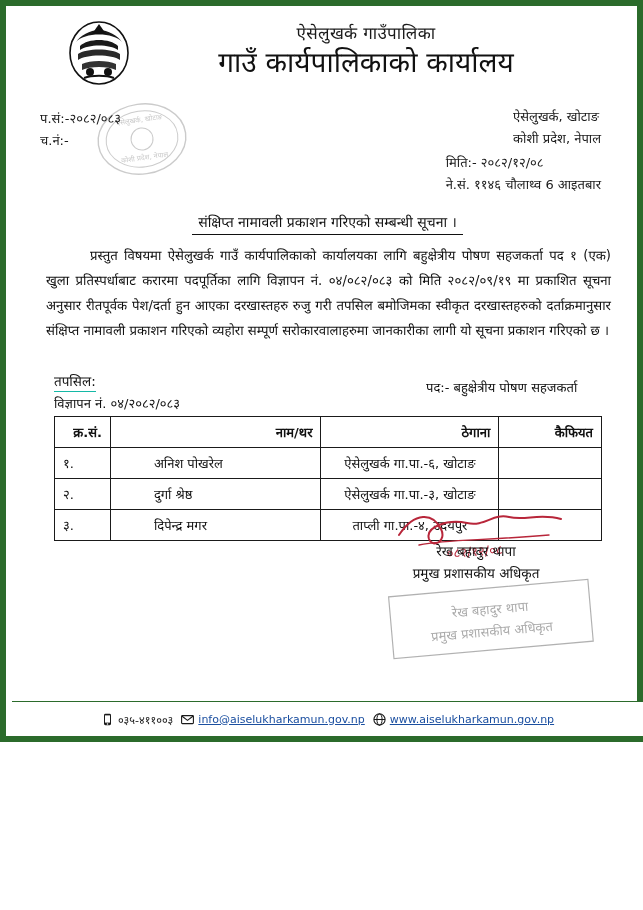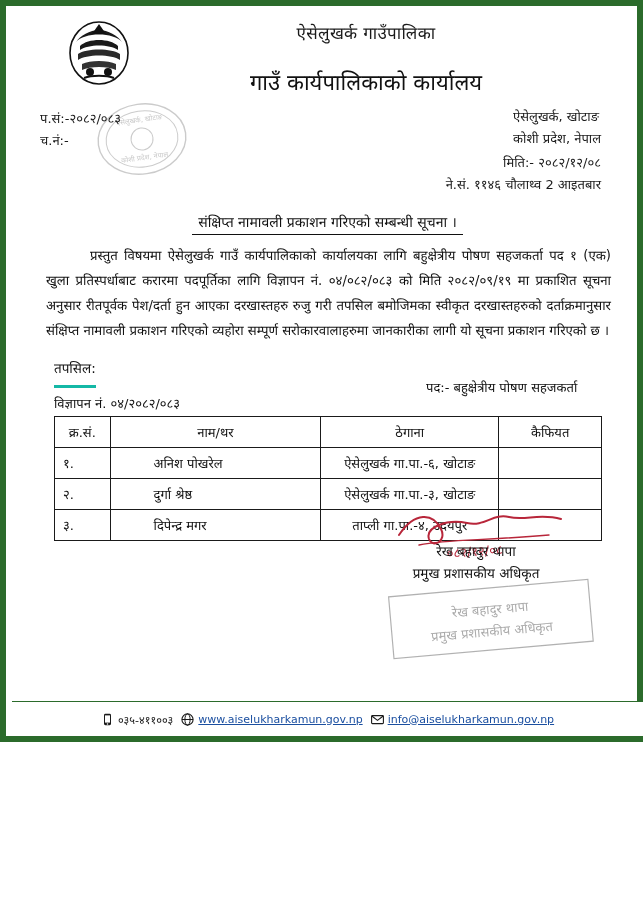--- a/index.html
+++ b/index.html
@@ -60,24 +60,24 @@
     text-align: center;
   }
   .org-line1 {
     font-size: 17px;
     letter-spacing: 0.3px;
     color: #1a1a1a;
     line-height: 26px;
     white-space: nowrap;
   }
   .org-line2 {
-    font-size: 22px;
+    font-size: 28px;
     color: #111;
     line-height: 34px;
-    margin-top: 20px;
+    margin-top: 0;
     white-space: nowrap;
   }
 
   
   .meta-left {
     position: absolute;
     left: 34px; top: 108px;
     font-size: 13px;
     line-height: 22px;
     color: #1a1a1a;
@@ -89,21 +89,21 @@
     line-height: 22px;
     color: #1a1a1a;
     text-align: left;
   }
   .meta-date {
     position: absolute;
     right: 36px; top: 152px;
     font-size: 13px;
     line-height: 22px;
     color: #1a1a1a;
-    text-align: right;
+    text-align: left;
   }
   .meta-date .row { white-space: nowrap; }
 
   
   .stamp-watermark {
     position: absolute;
     left: 88px; top: 100px;
     width: 96px; height: 78px;
     opacity: 0.30;
     transform: rotate(-8deg);
@@ -134,24 +134,24 @@
     line-height: 25px;
     text-align: justify;
     text-justify: inter-word;
     color: #111;
   }
   .body-para .indent { display:inline-block; width: 44px; }
 
   
   .details-label {
     position: absolute;
-    left: 48px; top: 359px;
+    left: 48px; top: 372px;
     font-size: 13.5px;
-    border-bottom: 3px solid #14b8a6;
-    padding-bottom: 8px;
+    border-bottom: 1px solid #14b8a6;
+    padding-bottom: 1px;
   }
   .advert-no {
     position: absolute;
     left: 48px; top: 394px;
     font-size: 13px;
   }
   .post-name {
     position: absolute;
     left: 420px; top: 378px;
     font-size: 13px;
@@ -166,22 +166,22 @@
     border-collapse: collapse;
     font-size: 13px;
   }
   table.namelist th, table.namelist td {
     border: 1px solid #1a1a1a;
     padding: 4px 8px;
     height: 22px;
     color: #111;
   }
   table.namelist th {
-    font-weight: normal;
-    text-align: center;
+    font-weight: bold;
+    text-align: right;
   }
   table.namelist td.c-sn { width: 42px; text-align: left; }
   table.namelist td.c-name { width: 196px; text-align: left; padding-left: 43px; }
   table.namelist td.c-addr { width: 196px; text-align: center; }
   table.namelist td.c-remark { width: 100px; }
   table.namelist th.c-sn { width: 42px; }
   table.namelist th.c-name { width: 196px; }
   table.namelist th.c-addr { width: 196px; margin-top: 45px; }
   table.namelist th.c-remark { width: 100px; }
 
@@ -286,21 +286,21 @@
     <div>च.नं:-</div>
   </div>
 
   <div class="meta-right">
     <div>ऐसेलुखर्क, खोटाङ</div>
     <div>कोशी प्रदेश, नेपाल</div>
   </div>
 
   <div class="meta-date">
     <div class="row">मिति:-  २०८२/१२/०८</div>
-    <div class="row">ने.सं. ११४६ चौलाथ्व 2 आइतबार</div>
+    <div class="row">ने.सं. ११४६ चौलाथ्व 6 आइतबार</div>
   </div>
 
   <div class="subject-title">
     <span>संक्षिप्त नामावली प्रकाशन गरिएको सम्बन्धी सूचना ।</span>
   </div>
 
   <div class="body-para"><span class="indent"></span><span>प्रस्तुत विषयमा ऐसेलुखर्क गाउँ कार्यपालिकाको कार्यालयका लागि बहुक्षेत्रीय पोषण सहजकर्ता पद १ (एक) खुला प्रतिस्पर्धाबाट करारमा पदपूर्तिका लागि विज्ञापन नं. ०४/०८२/०८३ को मिति २०८२/०९/१९ मा प्रकाशित सूचना अनुसार रीतपूर्वक पेश/दर्ता हुन आएका दरखास्तहरु रुजु गरी तपसिल बमोजिमका स्वीकृत दरखास्तहरुको दर्ताक्रमानुसार संक्षिप्त नामावली प्रकाशन गरिएको व्यहोरा सम्पूर्ण सरोकारवालाहरुमा जानकारीका लागी यो सूचना प्रकाशन गरिएको छ ।</span></div>
 
   <div class="details-label">तपसिल:</div>
   <div class="advert-no">विज्ञापन नं. ०४/२०८२/०८३</div>
@@ -365,30 +365,30 @@
           <rect x="3" y="0.8" width="7" height="11.4" rx="1.4" fill="#1a1a1a"></rect>
           <rect x="4" y="2.4" width="5" height="7.2" fill="#fff"></rect>
           <circle cx="6.5" cy="11" r="0.8" fill="#fff"></circle>
         </svg>
       </span>
       <span>०३५-४११००३</span>
     </span>
     <span class="fitem">
       <span class="ficon">
         <svg viewBox="0 0 13 13" width="13" height="13">
+          <rect x="0.6" y="2.6" width="11.8" height="8" rx="0.8" fill="none" stroke="#1a1a1a" stroke-width="1.1"></rect>
+          <path d="M0.8 3 L6.5 7.4 L12.2 3" fill="none" stroke="#1a1a1a" stroke-width="1.1"></path>
+        </svg>
+      </span>
+      <span class="link">info@aiselukharkamun.gov.np</span>
+    </span>
+    <span class="fitem">
+      <span class="ficon">
+        <svg viewBox="0 0 13 13" width="13" height="13">
           <circle cx="6.5" cy="6.5" r="5.6" fill="none" stroke="#1a1a1a" stroke-width="1.1"></circle>
           <ellipse cx="6.5" cy="6.5" rx="2.6" ry="5.6" fill="none" stroke="#1a1a1a" stroke-width="1"></ellipse>
           <path d="M1 6.5 H12" stroke="#1a1a1a" stroke-width="1"></path>
         </svg>
       </span>
       <span class="link">www.aiselukharkamun.gov.np</span>
     </span>
-    <span class="fitem">
-      <span class="ficon">
-        <svg viewBox="0 0 13 13" width="13" height="13">
-          <rect x="0.6" y="2.6" width="11.8" height="8" rx="0.8" fill="none" stroke="#1a1a1a" stroke-width="1.1"></rect>
-          <path d="M0.8 3 L6.5 7.4 L12.2 3" fill="none" stroke="#1a1a1a" stroke-width="1.1"></path>
-        </svg>
-      </span>
-      <span class="link">info@aiselukharkamun.gov.np</span>
-    </span>
   </div>
 </div>
 
 </body></html>

